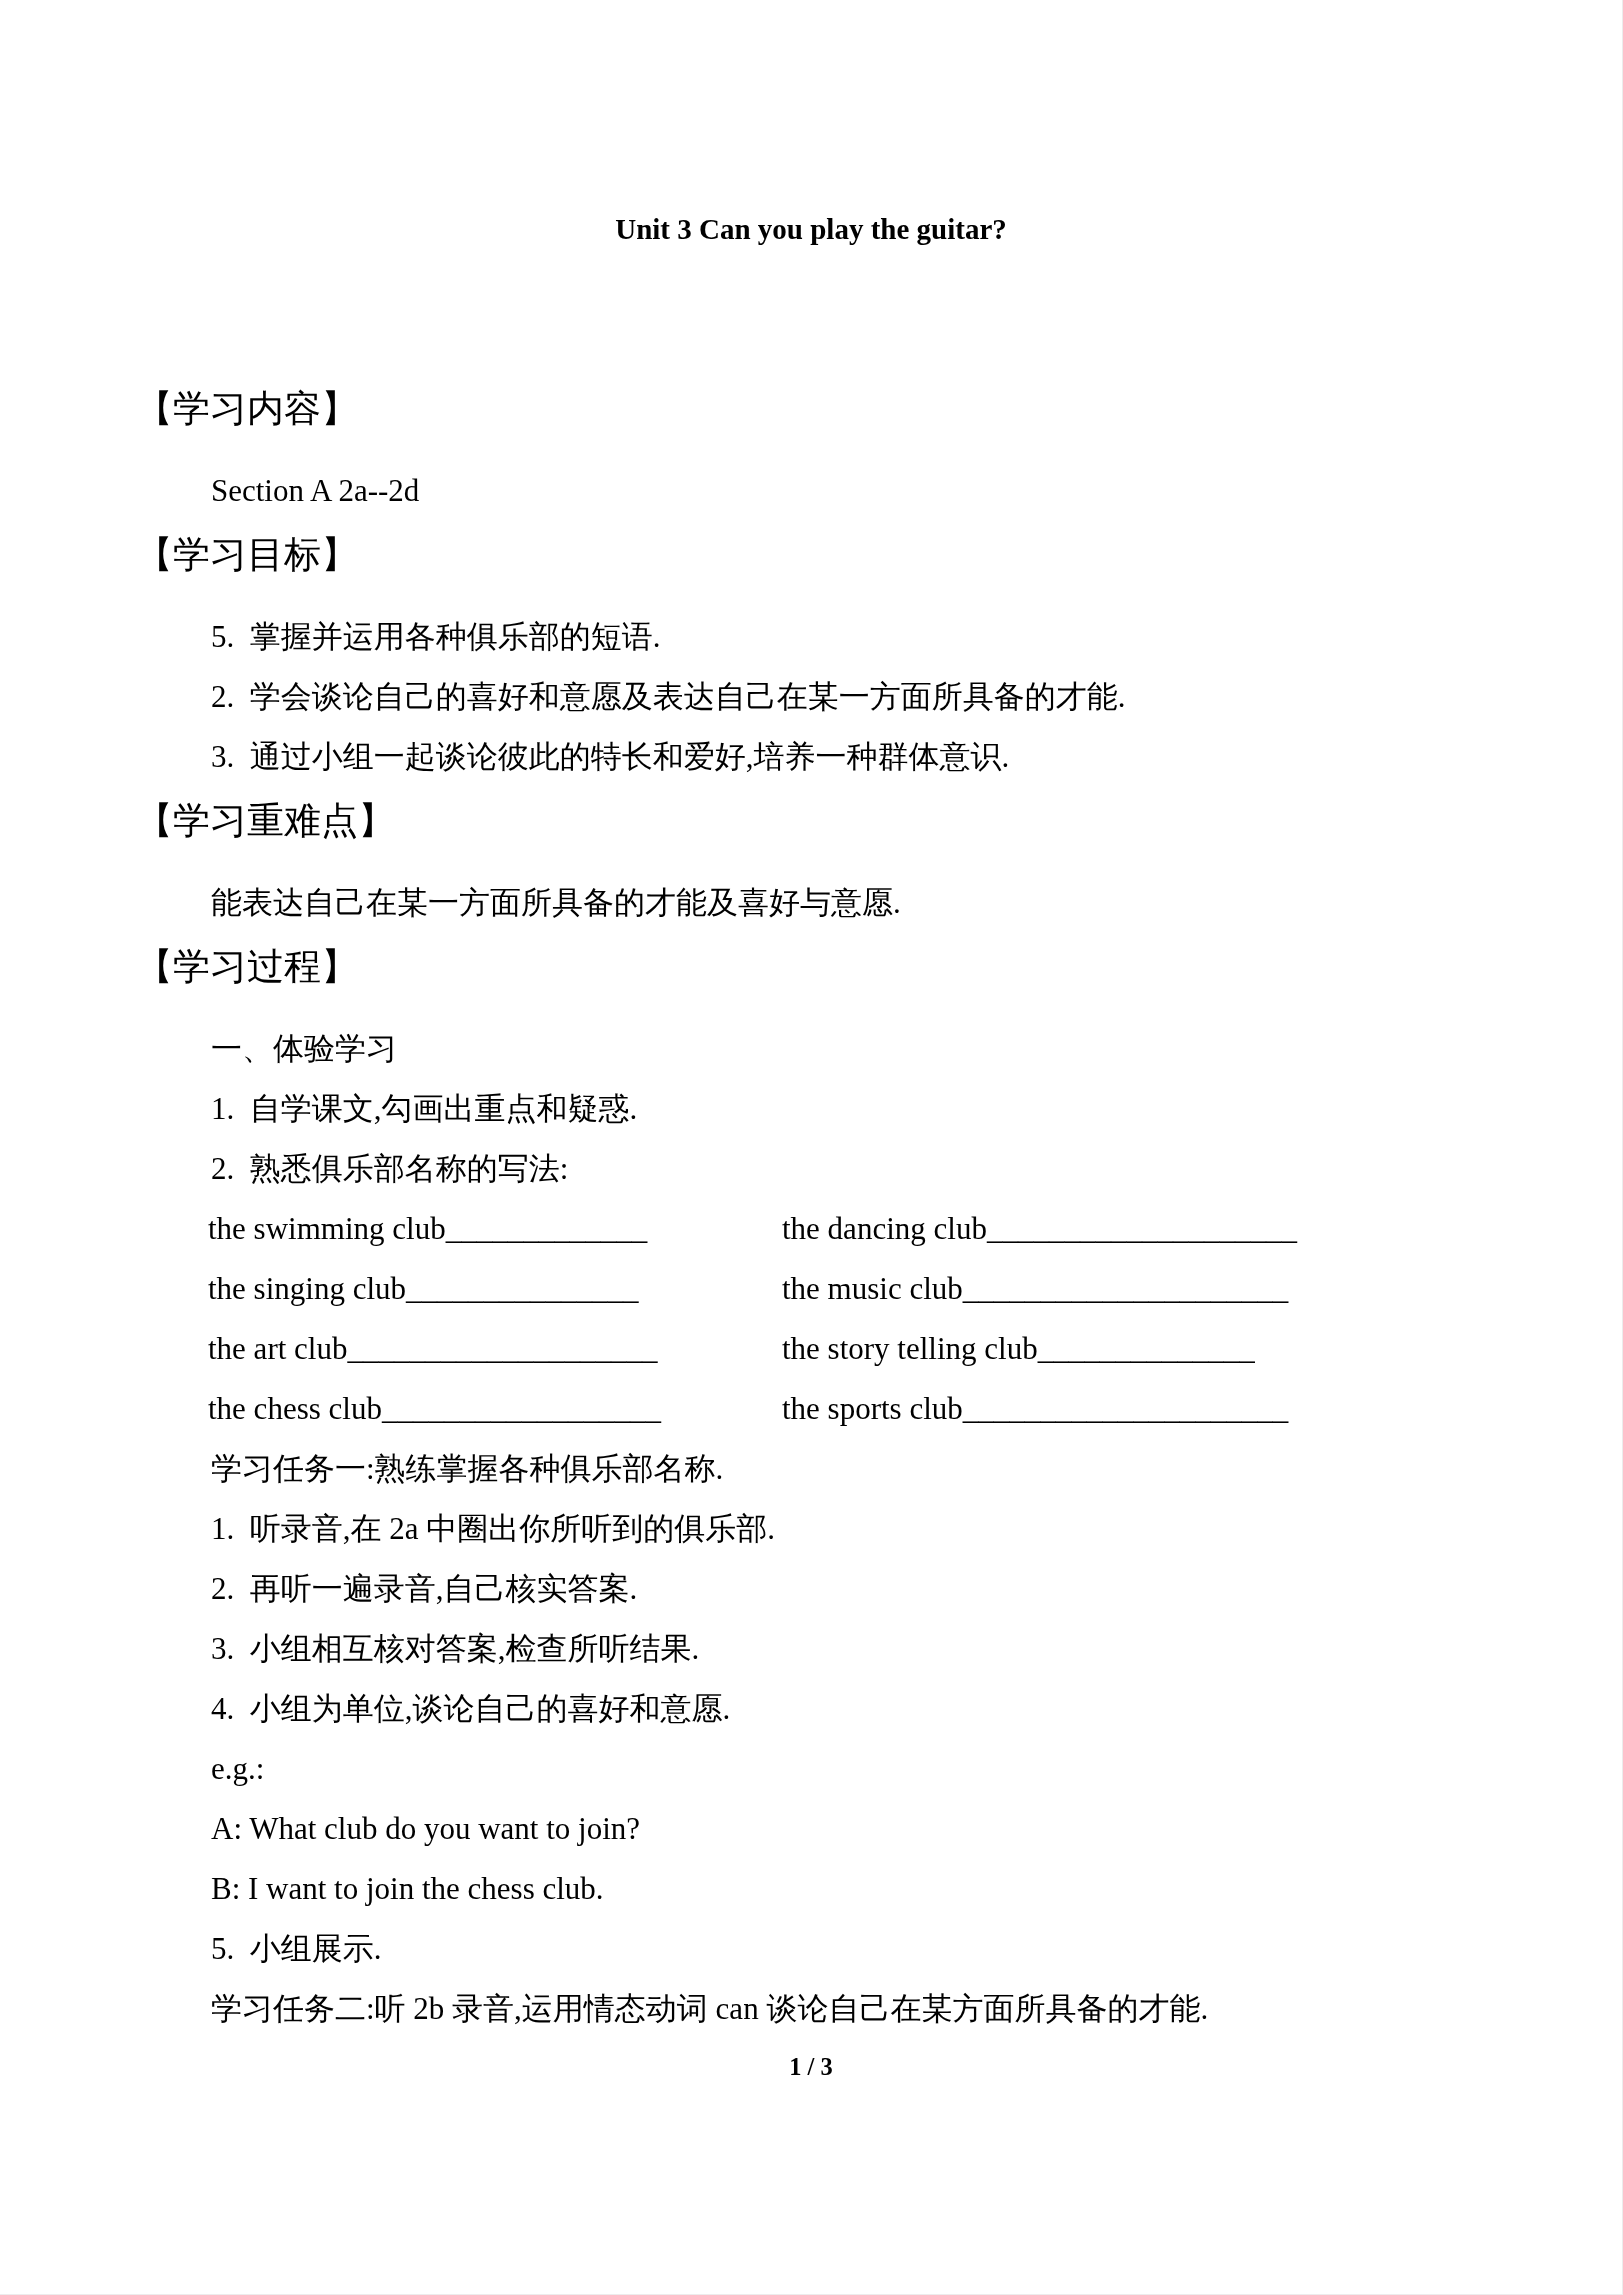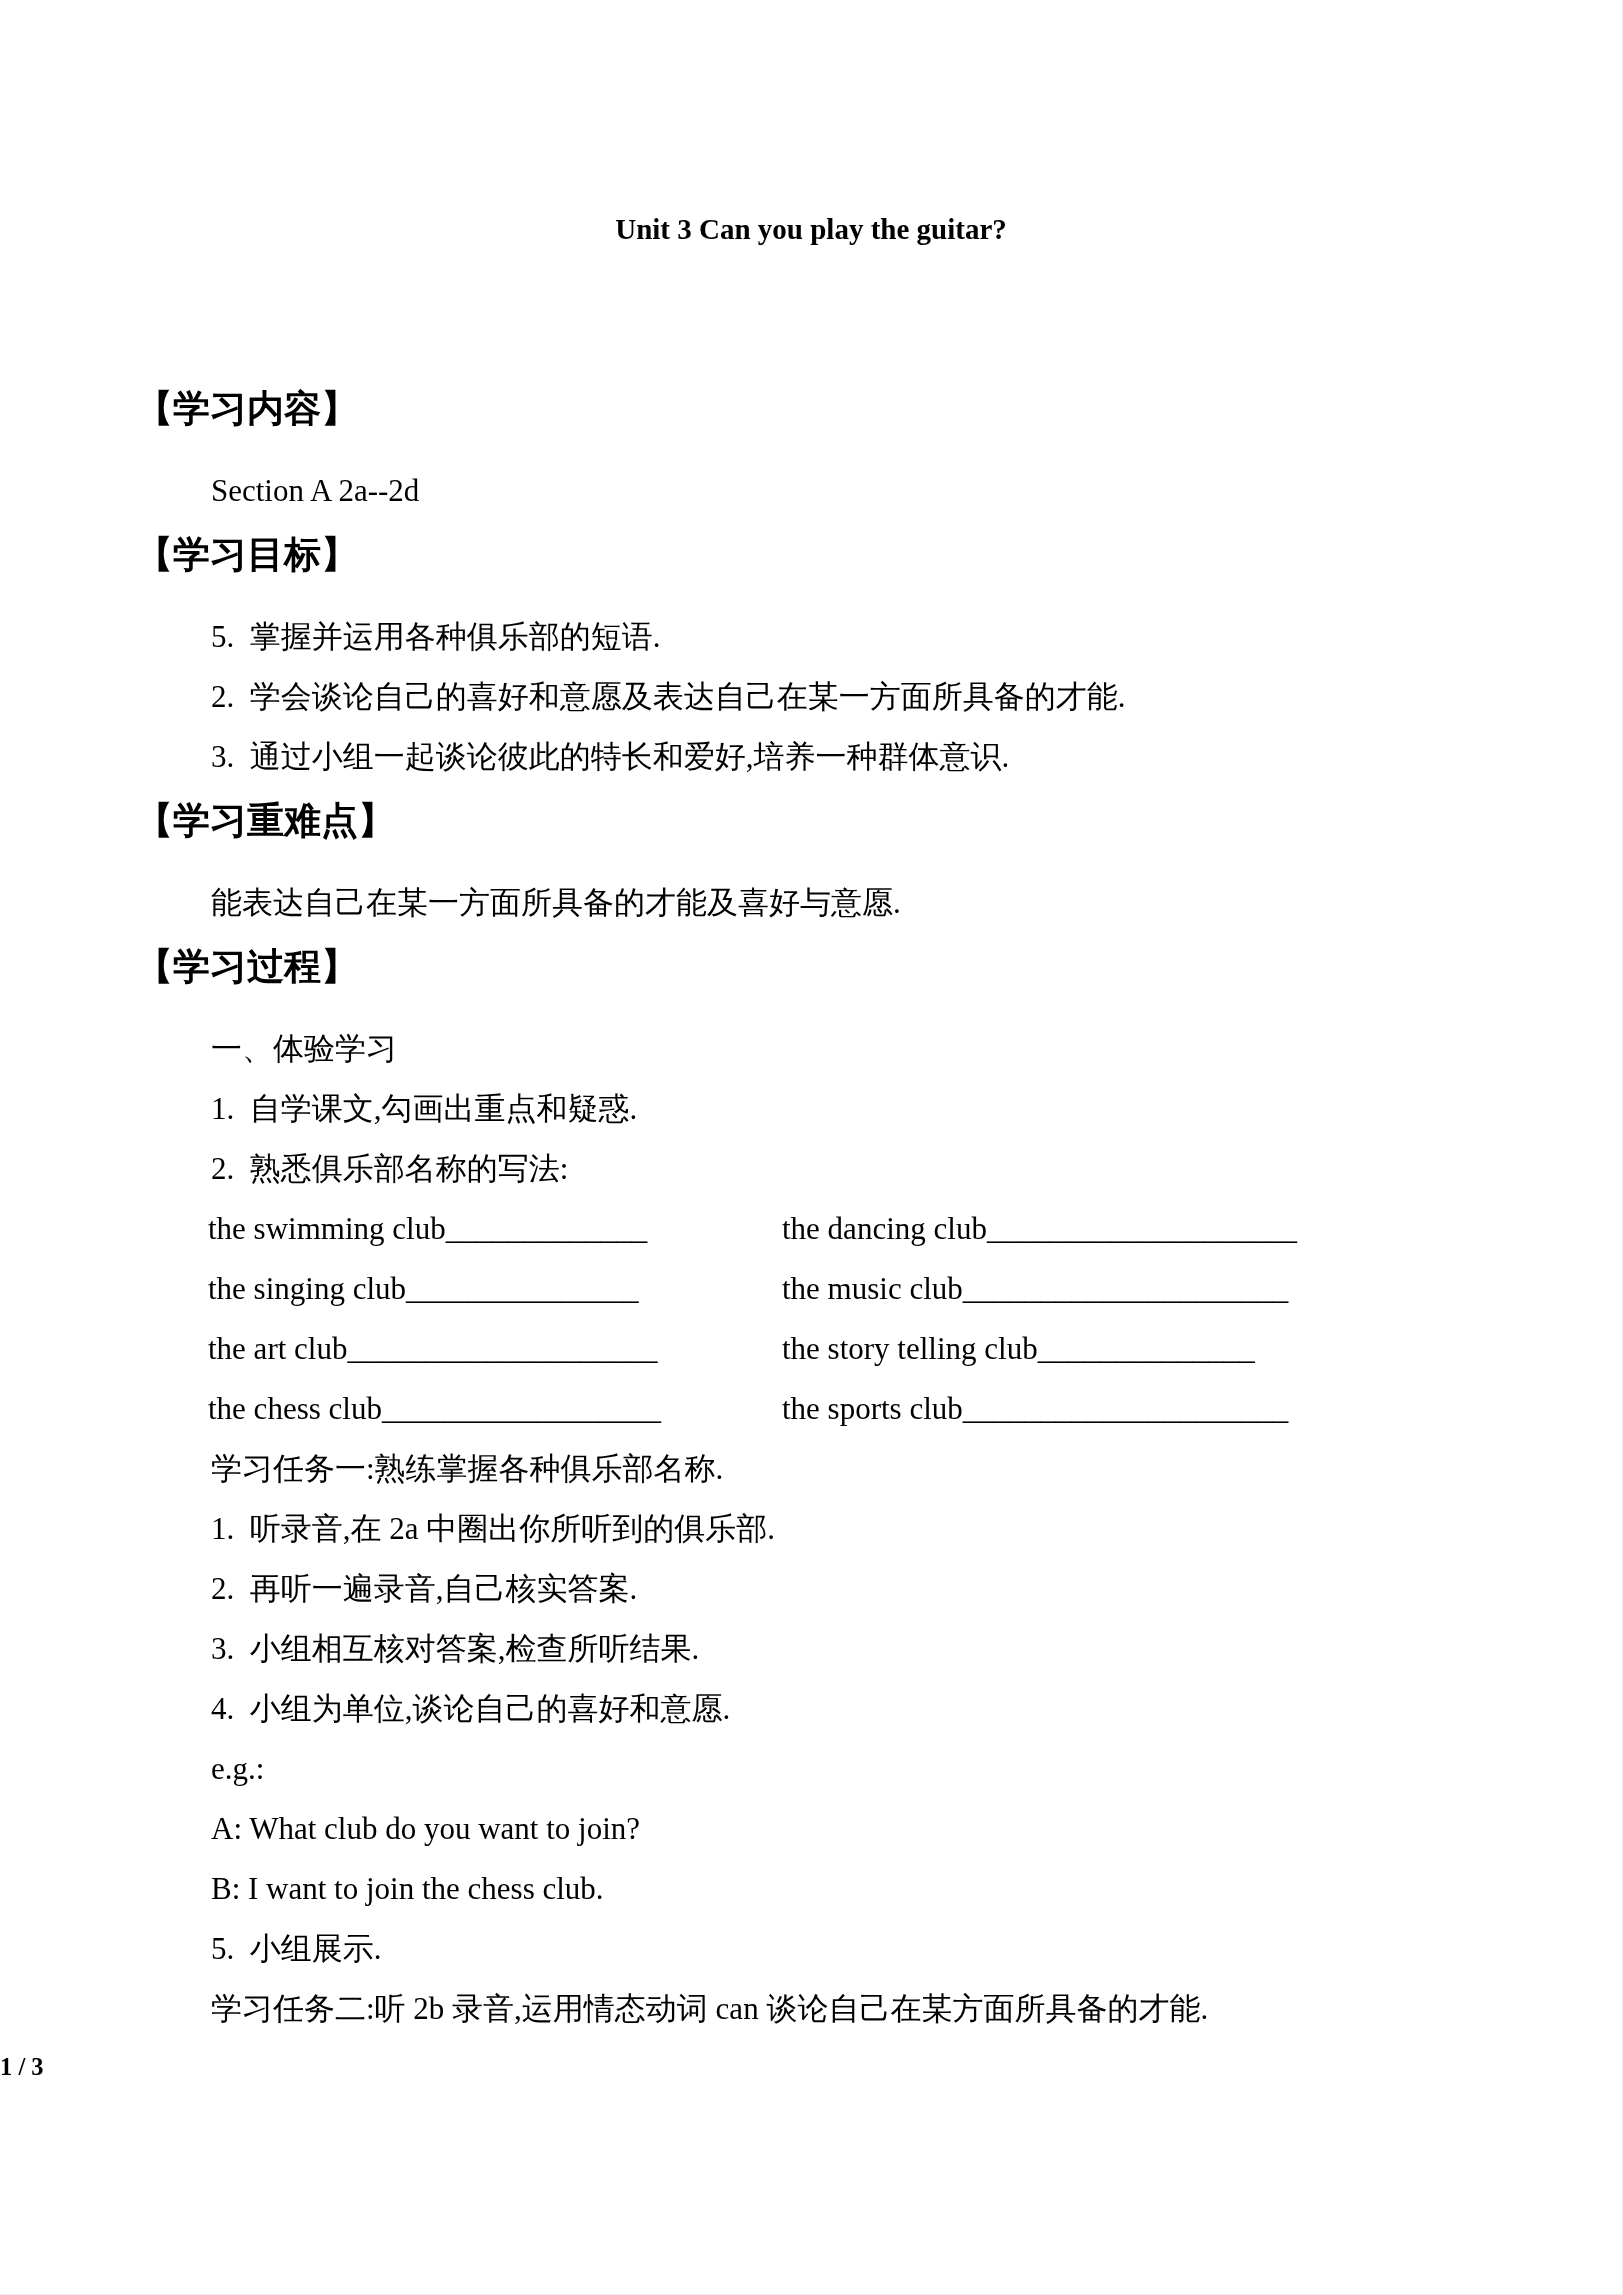--- a/index.html
+++ b/index.html
@@ -19,21 +19,21 @@
     margin: 208px 0 138px 0;
     text-align: center;
     font-size: 29px;
     line-height: 42px;
     font-weight: bold;
     white-space: pre-wrap;
   }
   .hdr {
     font-size: 37px;
     line-height: 42px;
-    font-weight: bold;
+    font-weight: normal;
     margin: 0 0 44px 136px;
     white-space: pre-wrap;
   }
   .p {
     font-size: 31px;
     line-height: 34px;
     margin: 0 0 26px 211px;
     white-space: pre-wrap;
   }
   .p-num { }
@@ -41,21 +41,21 @@
     display: grid;
     grid-template-columns: 545px auto;
     margin: 0 0 26px 208px;
     font-size: 31px;
     line-height: 34px;
     white-space: pre-wrap;
     gap: 29px;
   }
   .footer {
     margin-top: 9px;
-    text-align: left;
+    text-align: center;
     font-size: 24.5px;
     line-height: 30px;
     font-weight: bold;
     white-space: pre-wrap;
   }
 </style>
 </head>
 <body>
 
 <div>

